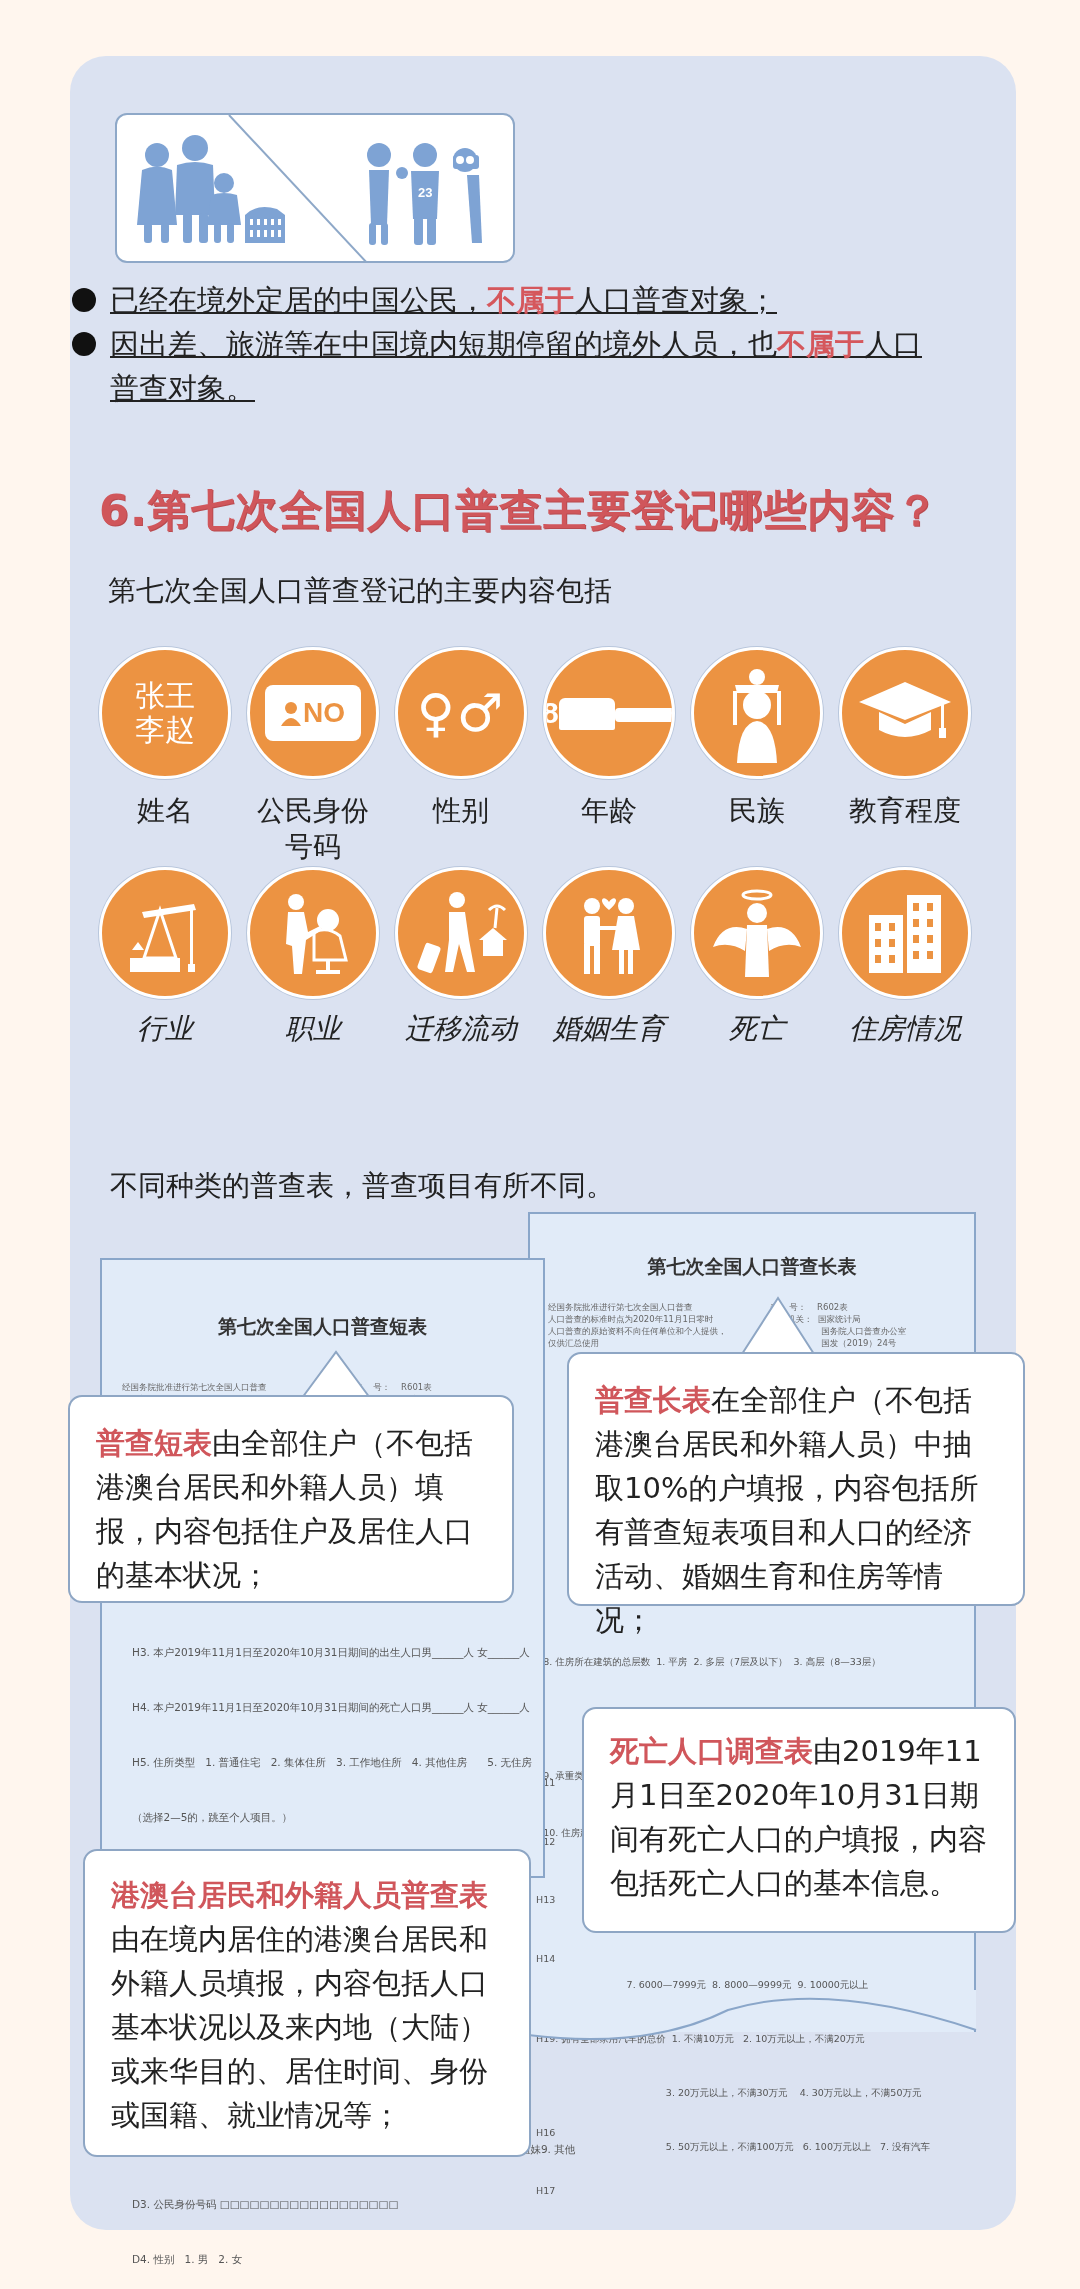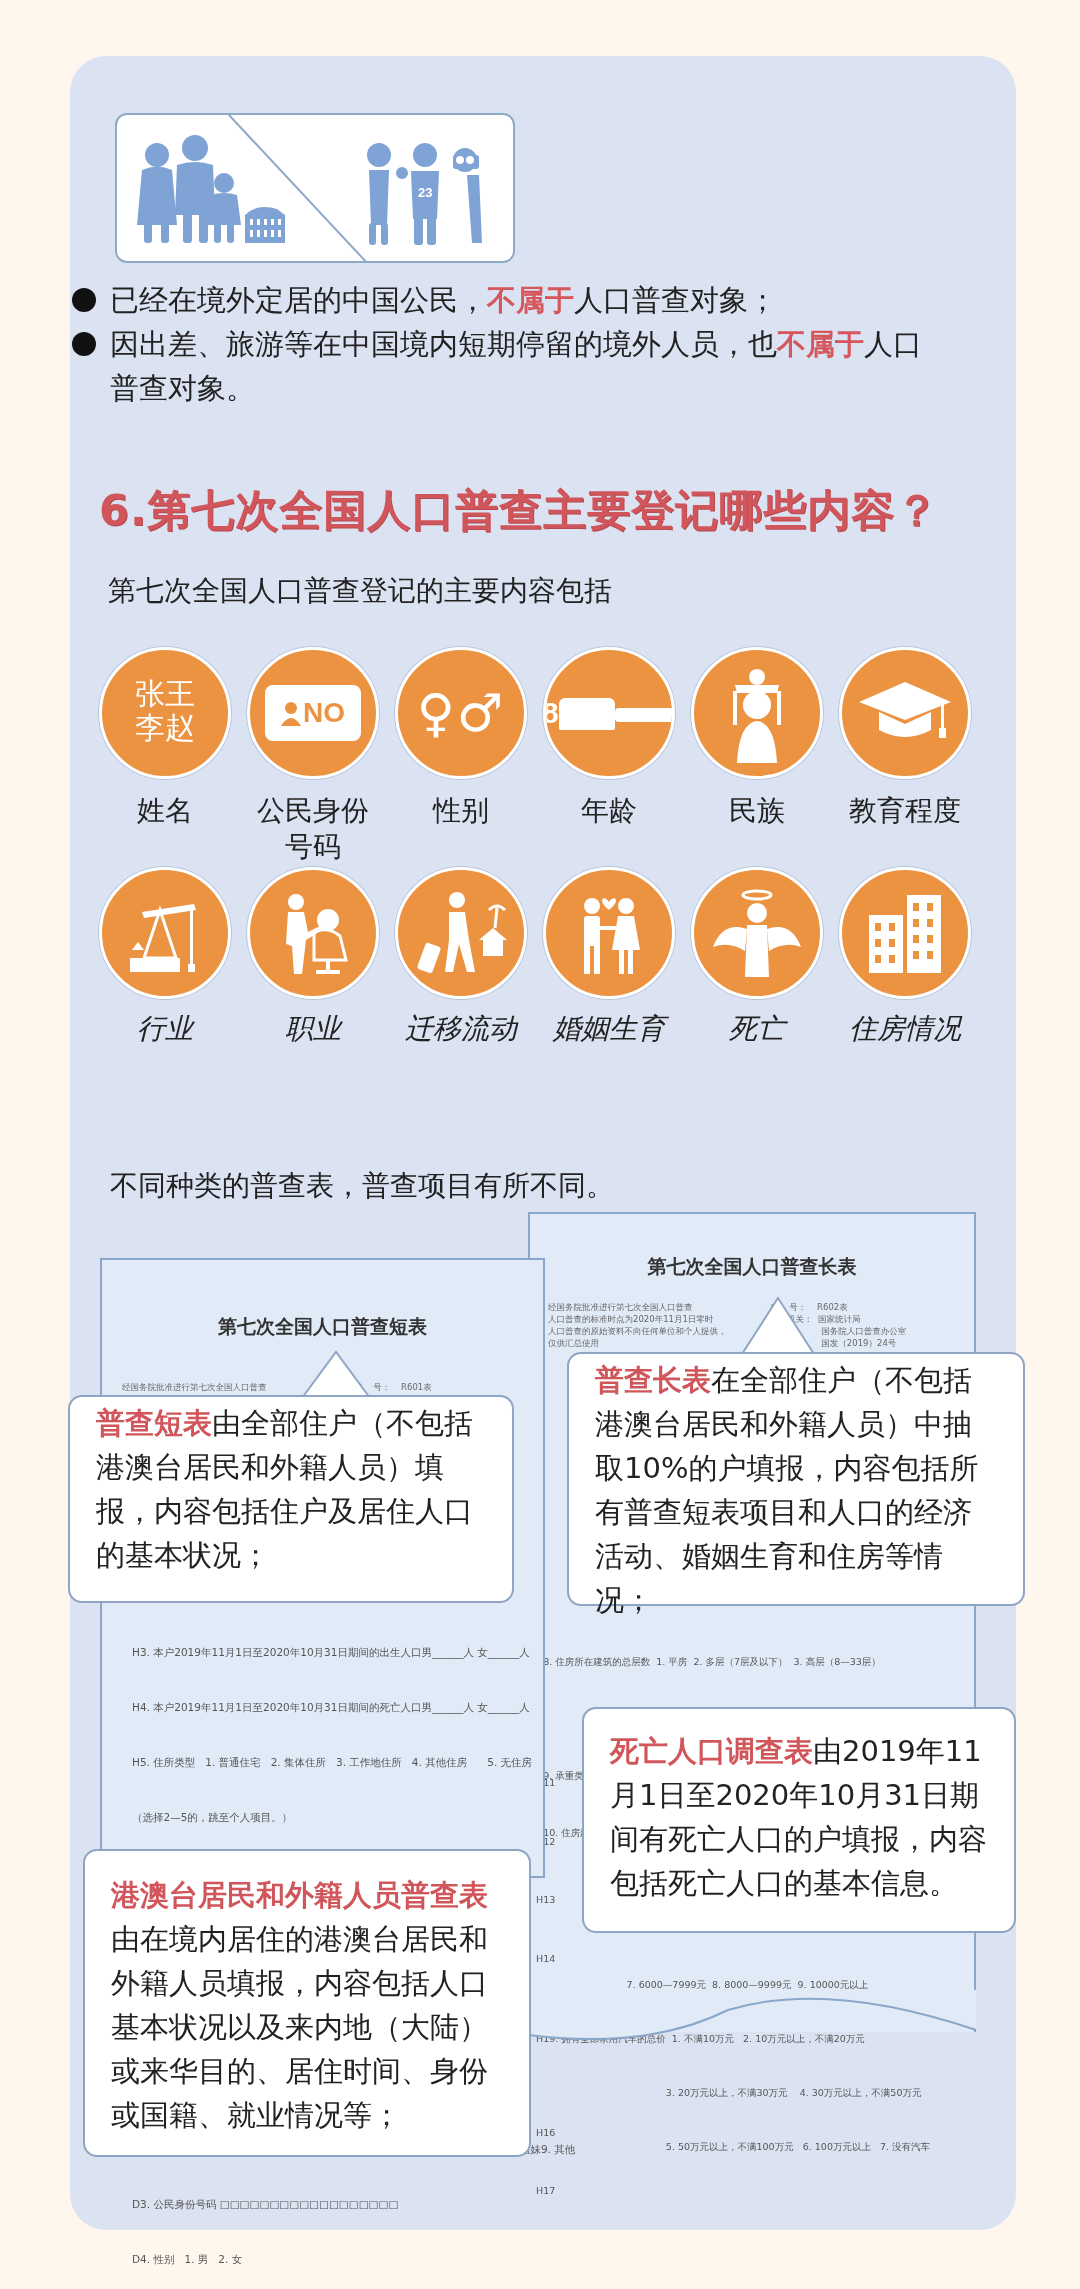--- a/index.html
+++ b/index.html
@@ -15,21 +15,21 @@
   .illus {
     position: absolute; left: 115px; top: 113px; width: 400px; height: 150px;
     background: #fff; border: 2px solid #8ea8c8; border-radius: 12px; overflow: hidden;
   }
   .illus svg { display: block; }
 
   
   .bullets { position: absolute; left: 72px; top: 278px; width: 900px; }
   .bullet { display: flex; font-size: 29px; line-height: 44px; color: #222; }
   .bullet .dot { width: 24px; height: 24px; border-radius: 50%; background: #111; margin-top: 10px; margin-right: 14px; flex: 0 0 24px; }
-  .bullet .txt { width: 830px; }
+  .bullet .txt { width: 830px; text-decoration: underline; }
   .red { color: #d5575c; font-weight: bold; }
 
   .section-title {
     position: absolute; left: 99px; top: 482px; font-size: 43px; font-weight: bold;
     color: #d0565b; letter-spacing: 1px; white-space: nowrap;
     text-shadow: 1px 1px 0 #b94a4f;
   }
   .intro { position: absolute; left: 108px; top: 572px; font-size: 28px; color: #222; }
 
   
@@ -53,21 +53,21 @@
   }
   .doc-short { left: 100px; top: 1258px; width: 445px; height: 620px; }
   .doc-long { left: 528px; top: 1212px; width: 448px; height: 820px; border-bottom: none; }
   .doc-title { position: absolute; width: 100%; text-align: center; font-size: 19px; color: #333; font-weight: bold; }
   .doc-small { position: absolute; font-size: 8.5px; line-height: 12px; color: #666; white-space: pre; }
   .doc-lines { position: absolute; font-size: 10.5px; line-height: 18.4px; color: #555; white-space: pre; }
 
   
   .callout {
     position: absolute; background: #fff; border: 2px solid #8ea6c4; border-radius: 14px;
-    font-size: 29px; line-height: 44px; color: #222; padding: 4px 26px;
+    font-size: 29px; line-height: 44px; color: #222; padding: 24px 26px;
   }
   .callout .hl { color: #d0565b; font-weight: bold; }
   .c-short { left: 68px; top: 1395px; width: 446px; height: 208px; }
   .c-long { left: 567px; top: 1352px; width: 458px; height: 254px; }
   .c-death { left: 582px; top: 1707px; width: 434px; height: 226px; }
   .c-hk { left: 83px; top: 1849px; width: 448px; height: 308px; padding-top: 22px; }
   .c-hk .hl { display: block; }
 
   .pointer { position: absolute; width: 0; height: 0; }
 </style>
@@ -137,21 +137,21 @@
   </div>
 </div>
 
 <div class="section-title"><span>6.</span><span>第七次全国人口普查主要登记哪些内容？</span></div>
 <div class="intro">第七次全国人口普查登记的主要内容包括</div>
 
 <div class="icon-grid">
   <div class="icon-row">
     <div class="icon-cell">
       <div class="circle">
-        <div style="font-size:30px;line-height:34px;font-family:Liberation Mono, monospace;">
+        <div style="font-size:30px;line-height:34px;font-family:Liberation Serif, serif;">
           <div>张王</div>
             <div>李赵</div>
         </div>
       </div>
       <div class="icon-label">姓名</div>
     </div>
     <div class="icon-cell">
       <div class="circle">
         <div style="width:96px;height:56px;background:#fff;border-radius:8px;display:flex;align-items:center;justify-content:center;color:#ec9342;font-size:28px;font-weight:bold;font-family:'Liberation Sans',sans-serif;">
           <svg width="20" height="26" viewBox="0 0 20 26" style="margin-right:2px">

